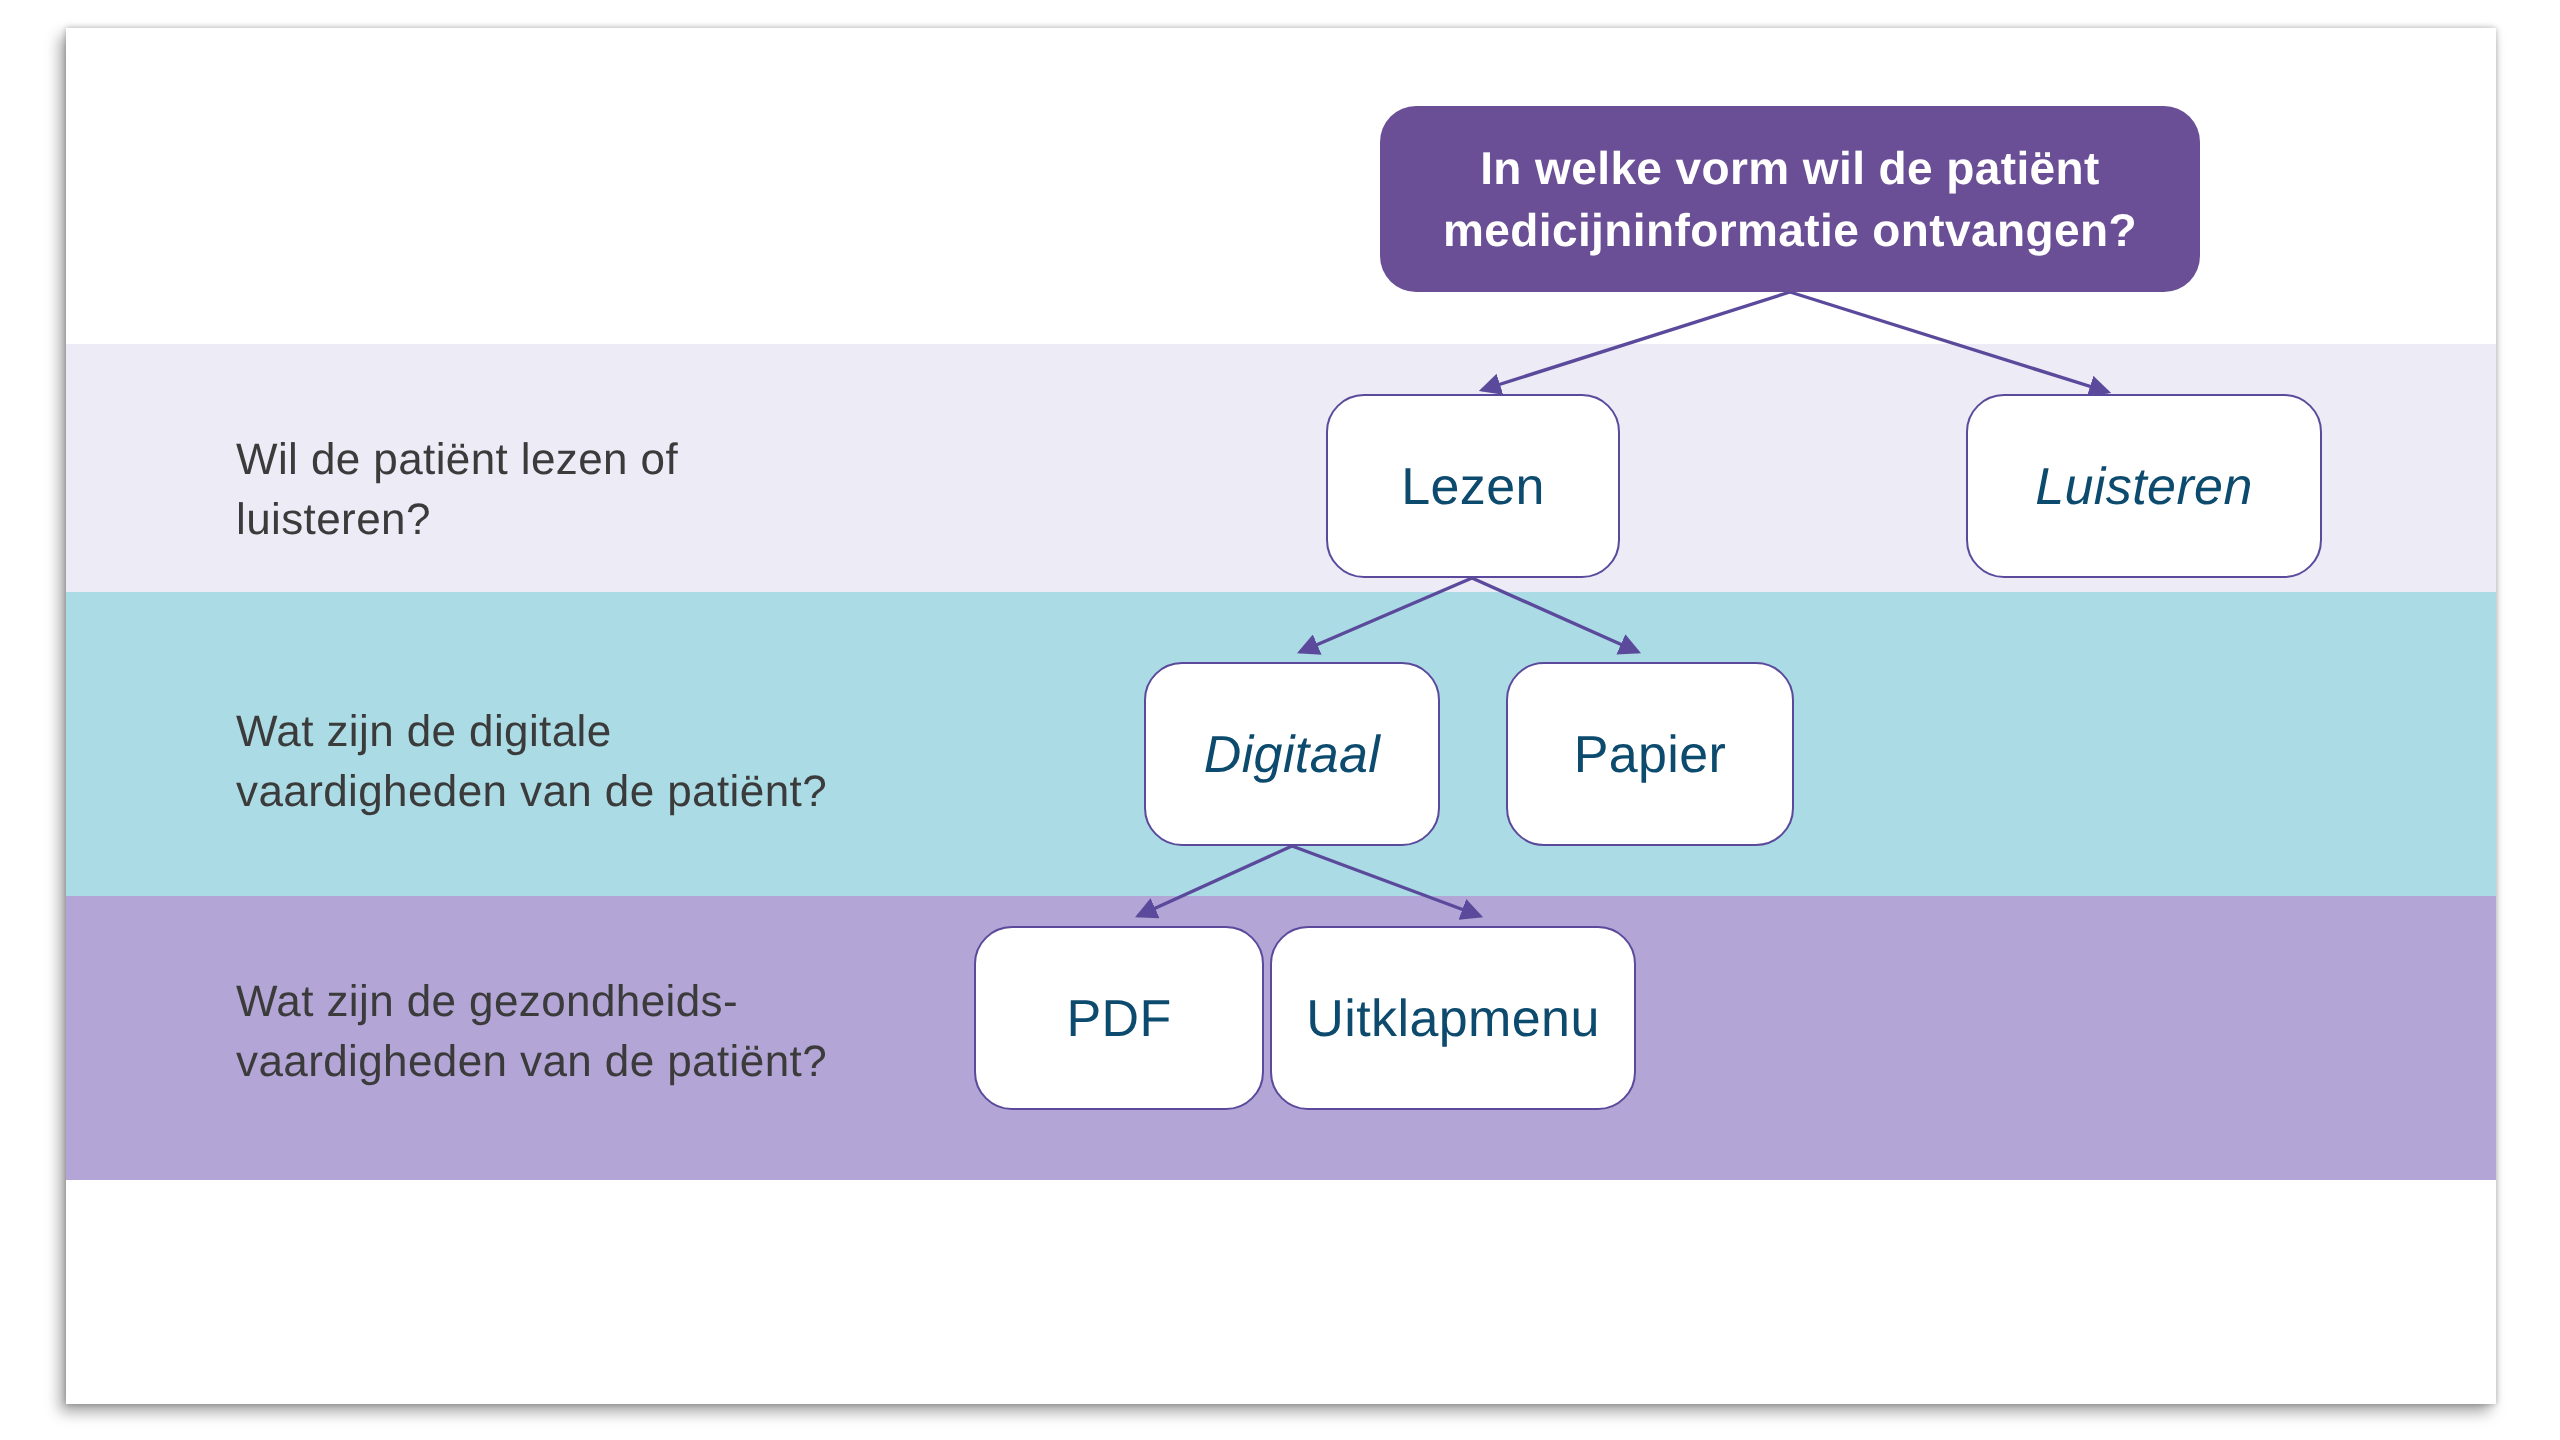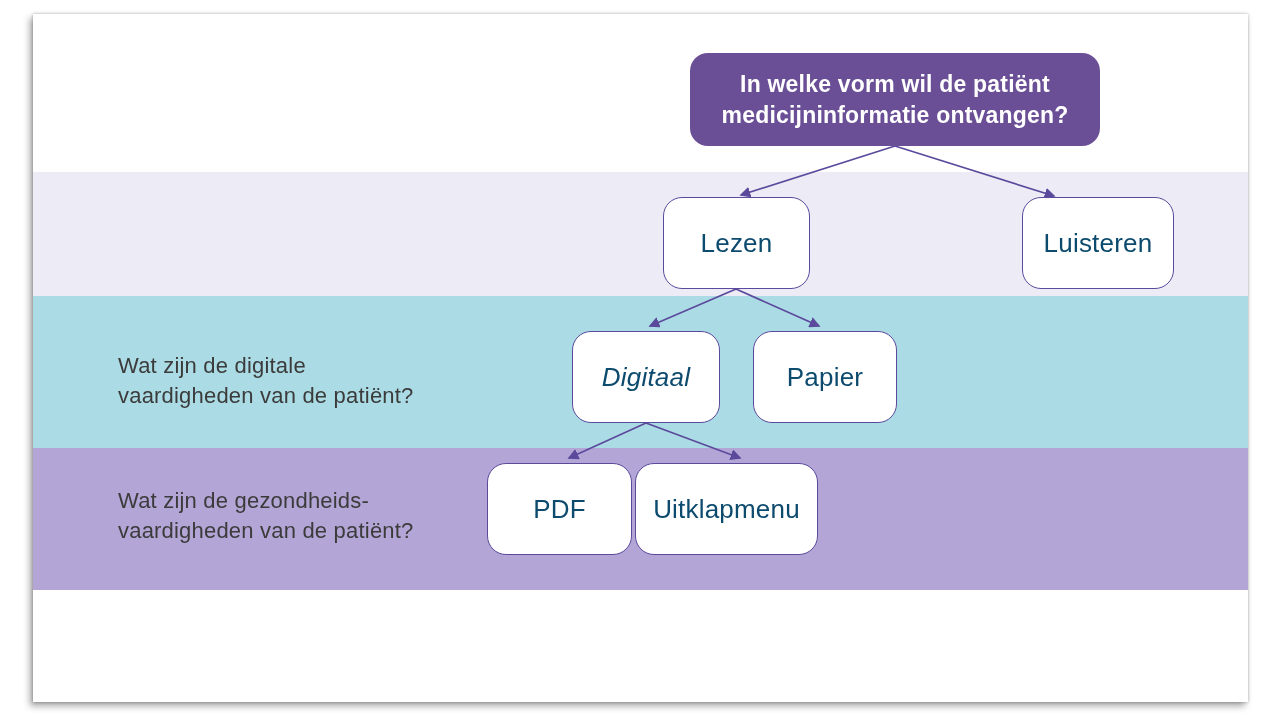--- a/index.html
+++ b/index.html
@@ -67,21 +67,21 @@
     border: none;
     border-radius: 18px;
     color: #ffffff;
     font-weight: 700;
     font-size: 23px;
     line-height: 31px;
     padding: 8px 26px;
   }
   .root  { left: 657px; top: 39px;  width: 410px; height: 93px; }
   .lezen      { left: 630px; top: 183px; width: 147px; height: 92px; }
-  .luisteren  { left: 989px; top: 183px; width: 152px; height: 92px; }
+  .luisteren  { left: 950px; top: 183px; width: 178px; height: 92px; font-style: italic; }
   .digitaal   { left: 539px; top: 317px; width: 148px; height: 92px; font-style: italic; }
   .papier     { left: 720px; top: 317px; width: 144px; height: 92px; }
   .pdf        { left: 454px; top: 449px; width: 145px; height: 92px; }
   .uitklap    { left: 602px; top: 449px; width: 183px; height: 92px; }
 </style>
 </head>
 <body>
 
 <div class="slide">
 
@@ -98,20 +98,24 @@
     <g stroke="#5B4A9C" stroke-width="1.7" fill="none">
       <line x1="862" y1="132" x2="708" y2="181" marker-end="url(#ah)"></line>
       <line x1="862" y1="132" x2="1021" y2="182" marker-end="url(#ah)"></line>
       <line x1="703" y1="275" x2="617" y2="312" marker-end="url(#ah)"></line>
       <line x1="703" y1="275" x2="786" y2="312" marker-end="url(#ah)"></line>
       <line x1="613" y1="409" x2="536" y2="444" marker-end="url(#ah)"></line>
       <line x1="613" y1="409" x2="707" y2="444" marker-end="url(#ah)"></line>
     </g>
   </svg>
 
+  <div class="question q1">
+    <div>Wil de patiënt lezen of</div>
+    <div>luisteren?</div>
+  </div>
   <div class="question q2">
     <div>Wat zijn de digitale</div>
     <div>vaardigheden van de patiënt?</div>
   </div>
   <div class="question q3">
     <div>Wat zijn de gezondheids-</div>
     <div>vaardigheden van de patiënt?</div>
   </div>
 
   <div class="node root">In welke vorm wil de patiënt medicijninformatie ontvangen?</div>

